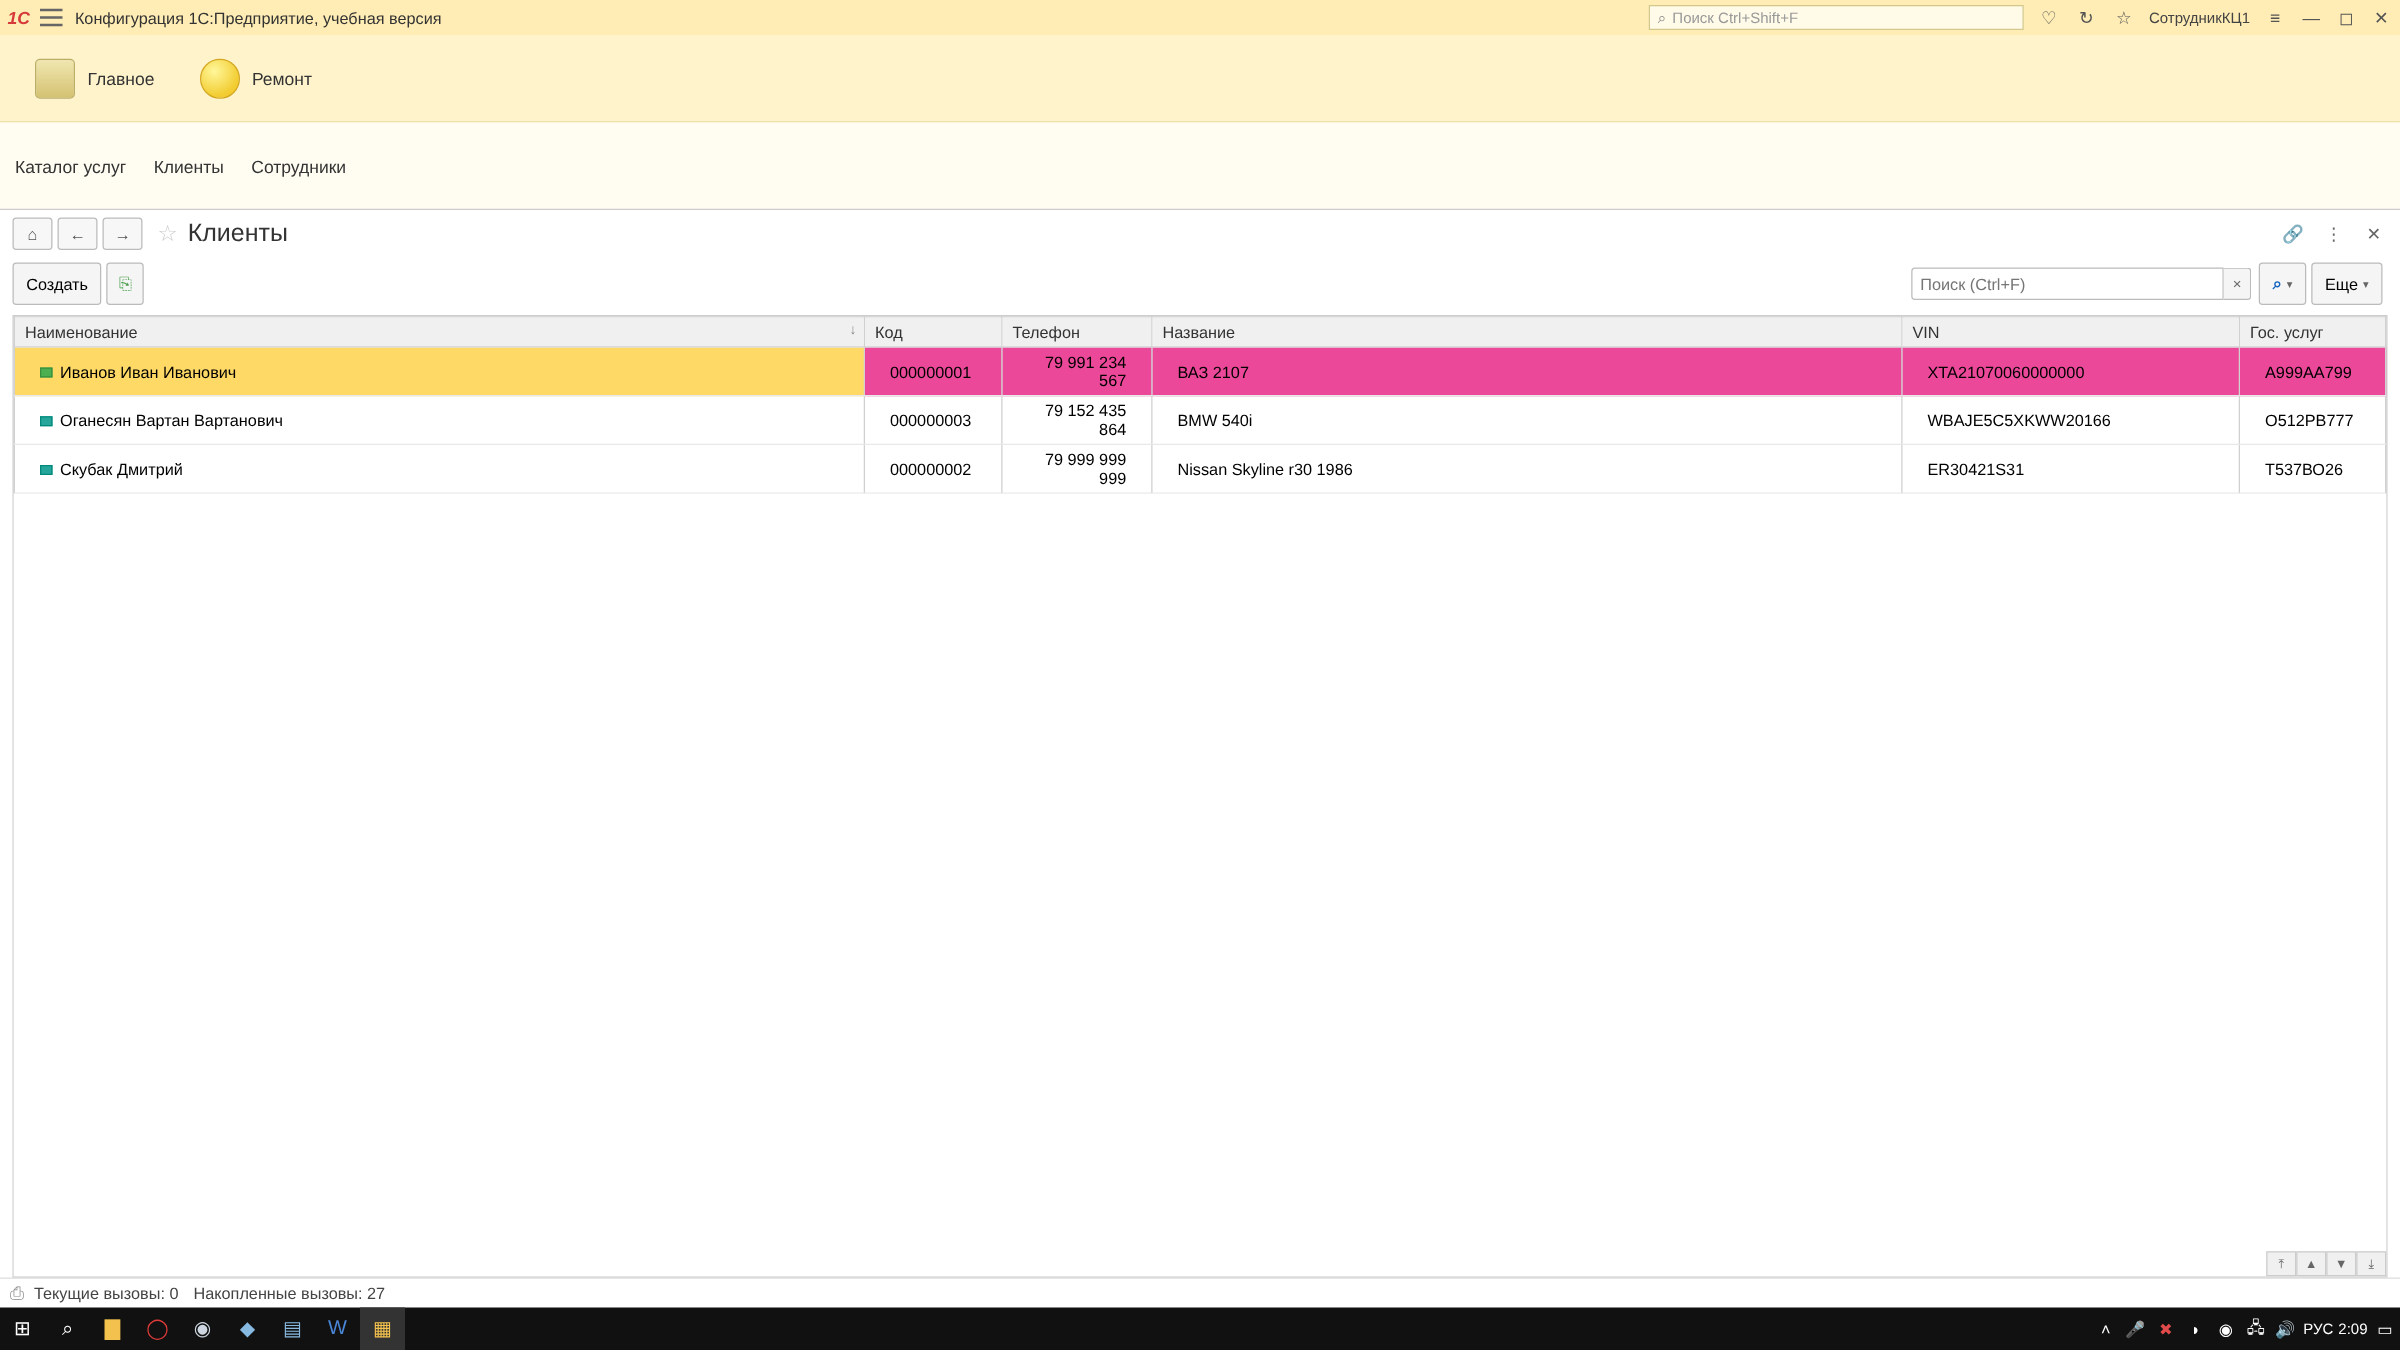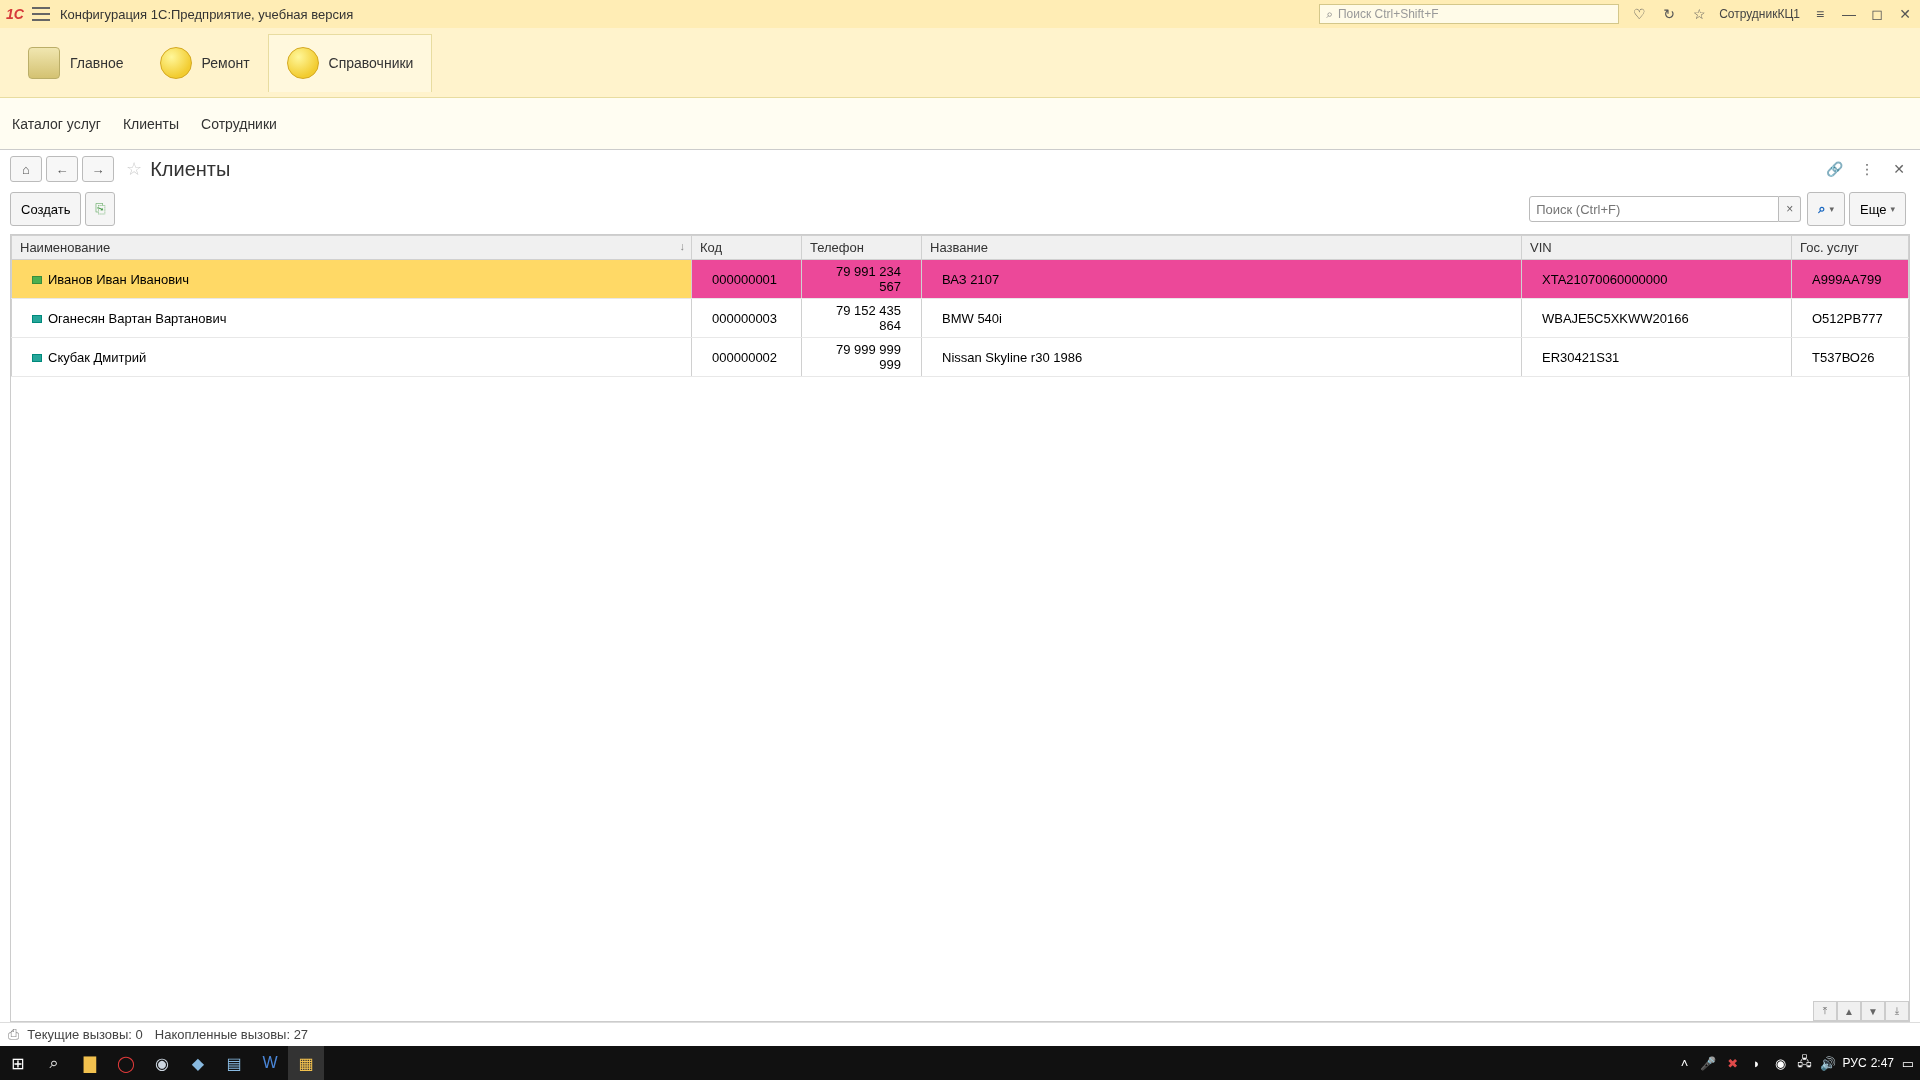--- a/index.html
+++ b/index.html
@@ -20,21 +20,21 @@
 
 
 .sections { height: 70px; background: #fff3cc; display: flex; align-items: center; padding: 0 10px; border-bottom: 1px solid #e8dca0; }
 .section-tab { display: flex; align-items: center; padding: 0 18px; height: 58px; cursor: pointer; font-size: 14px; color: #333; }
 .section-tab.active { background: #fff8dd; border: 1px solid #e8dca0; border-bottom: none; }
 .section-icon { width: 32px; height: 32px; border-radius: 50%; margin-right: 10px; }
 .icon-main { background: linear-gradient(180deg,#f0e6b0 0%, #d4c272 100%); border: 1px solid #bbae68; position: relative; border-radius: 4px; }
 .icon-circle { background: radial-gradient(circle at 35% 30%, #fff79a, #f2cc30 70%); border: 1px solid #d4a820; }
 
 
-.submenu { height: 52px; background: #fffdf2; display: flex; align-items: center; padding: 0 12px; border-bottom: 1px solid #ccc; font-size: 14px; }
+.submenu { height: 70px; background: #fffdf2; display: flex; align-items: center; padding: 0 12px; border-bottom: 1px solid #ccc; font-size: 14px; }
 .submenu a { color: #333; text-decoration: none; margin-right: 22px; cursor: pointer; }
 
 
 .page-head { display: flex; align-items: center; padding: 6px 10px; border-bottom: none; }
 .nav-btn { width: 32px; height: 26px; border: 1px solid #bbb; background: #f7f7f7; display: flex; align-items: center; justify-content: center; cursor: pointer; font-size: 13px; color: #555; margin-right: 4px; border-radius: 3px; }
 .star-icon { color: #ccc; font-size: 18px; margin: 0 8px; cursor: pointer; }
 .page-title { font-size: 20px; color: #333; }
 .page-head .spacer { flex: 1; }
 .head-icon { width: 22px; text-align: center; cursor: pointer; color: #666; margin-left: 10px; font-size: 14px; }
 
@@ -104,24 +104,20 @@
 </div>
 
 <div class="sections">
   <div class="section-tab">
     <div class="section-icon icon-main"></div>
     <span>Главное</span>
   </div>
   <div class="section-tab">
     <div class="section-icon icon-circle"></div>
     <span>Ремонт</span>
-  </div>
-  <div class="section-tab active">
-    <div class="section-icon icon-circle"></div>
-    <span>Справочники</span>
   </div>
 </div>
 
 <div class="submenu">
   <a>Каталог услуг</a>
   <a>Клиенты</a>
   <a>Сотрудники</a>
 </div>
 
 <div class="page-head">
@@ -229,15 +225,15 @@
   <div class="tb-item" style="color:#f2c14e; background:#333">▦</div>
   <span class="spacer"></span>
   <span class="tray-item">˄</span>
   <span class="tray-item">🎤</span>
   <span class="tray-item" style="color:#e04a4a">✖</span>
   <span class="tray-item">◗</span>
   <span class="tray-item">◉</span>
   <span class="tray-item">🖧</span>
   <span class="tray-item">🔊</span>
   <span class="tb-time">РУС</span>
-  <span class="tb-time">2:47</span>
+  <span class="tb-time">2:09</span>
   <span class="tray-item">▭</span>
 </div>
 
 </body></html>

